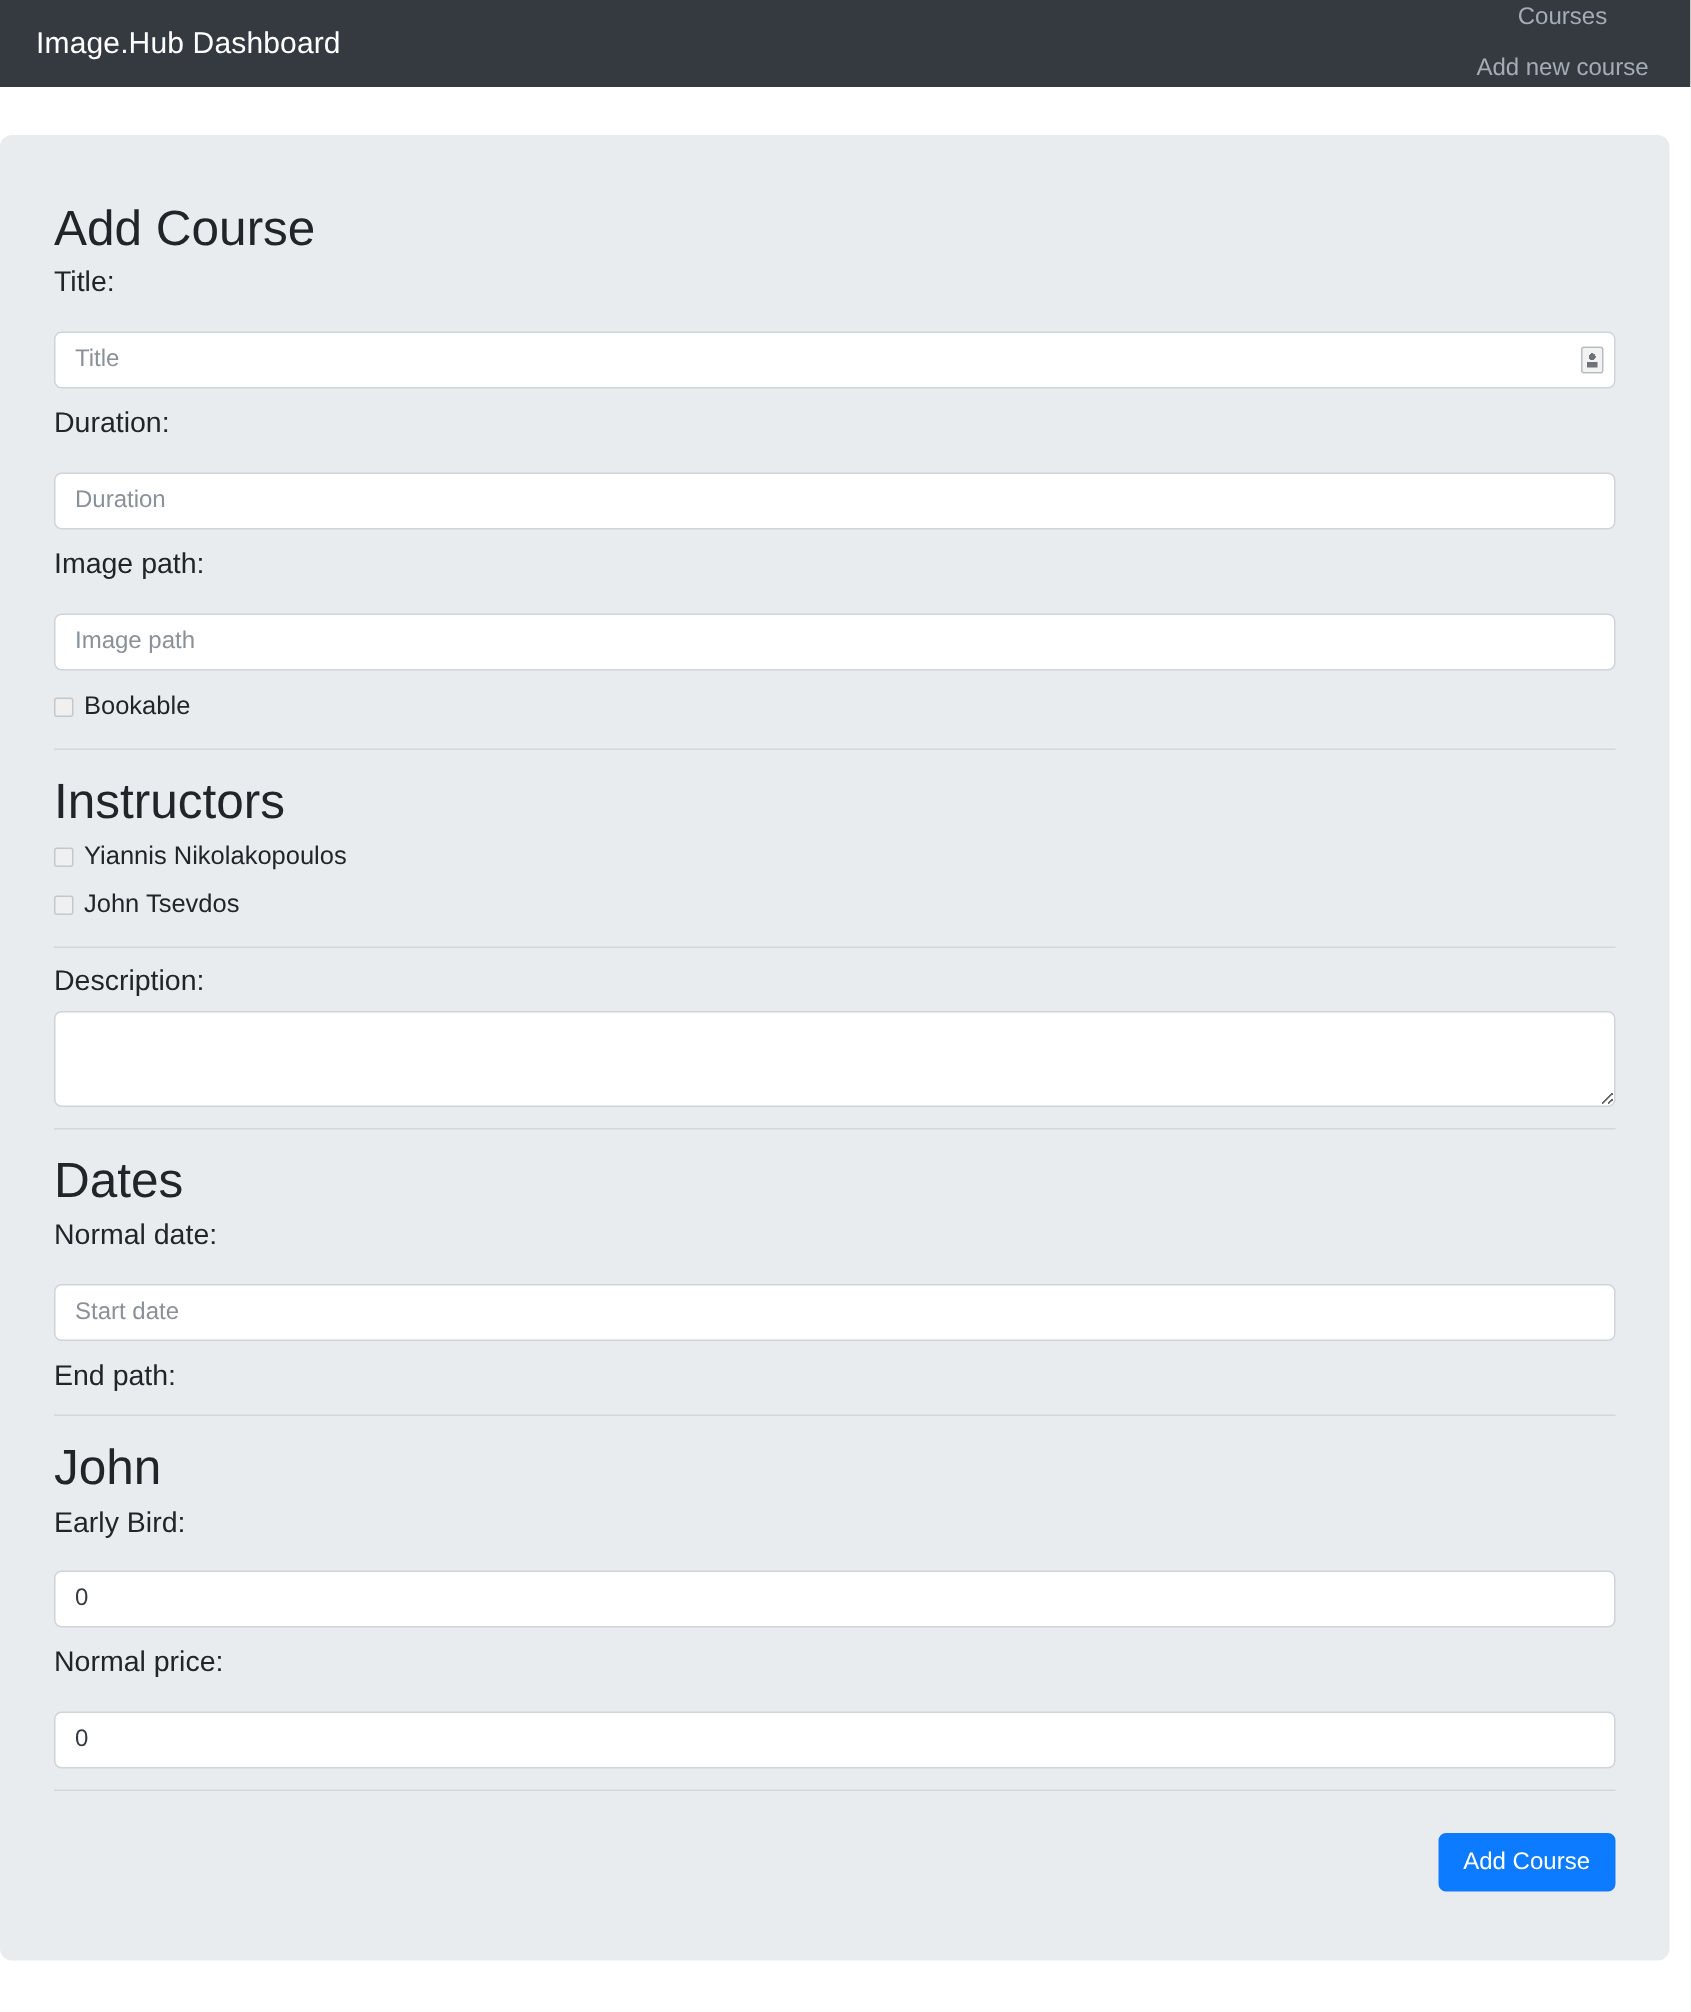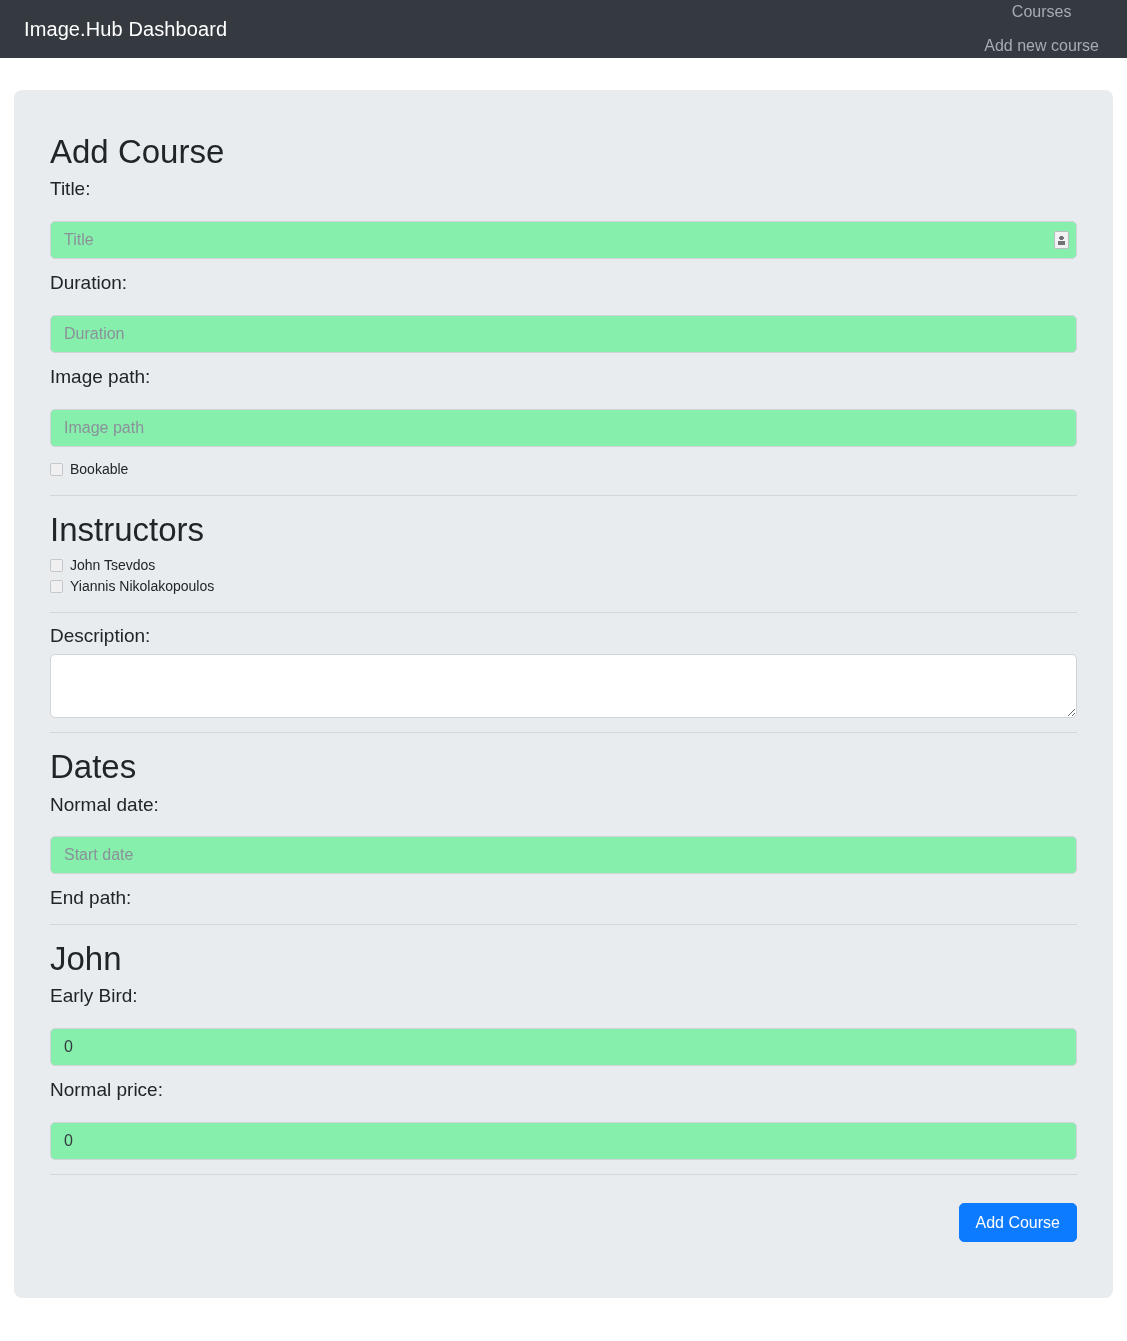--- a/index.html
+++ b/index.html
@@ -40,21 +40,21 @@
     color: #a6acb3;
     font-size: 16px;
     text-decoration: none;
     padding: 8px 12px;
     cursor: pointer;
     white-space: nowrap;
   }
 
   
   .page {
-    padding: 32px 14px 0 14px;
+    padding: 32px 14px 0 0;
   }
   .card {
     background: #e8ecef;
     border-radius: 8px;
     padding: 42px 36px 46px 36px;
     min-height: 1208px;
   }
 
   
   h1.section-title {
@@ -85,21 +85,21 @@
   .input-wrap { position: relative; }
 
   input.form-control {
     display: block;
     width: 100%;
     height: 38px;
     padding: 6px 13px;
     font-size: 16px;
     font-family: "Liberation Sans", sans-serif;
     color: #343a40;
-    background: #86efac;
+    background: #ffffff;
     border: 1px solid #ced4da;
     border-radius: 5px;
     outline: none;
     margin-top: 20px;
   }
   input.form-control::placeholder { color: #8b9199; opacity: 1; }
 
   
   .autofill-icon {
     position: absolute;
@@ -157,21 +157,21 @@
     border-radius: 2px;
     background: #f0f0f0;
     cursor: pointer;
     flex: 0 0 auto;
   }
   .form-check input[type="checkbox"]:checked {
     background: #0d7bff;
     border-color: #0d7bff;
   }
   .form-check label {
-    font-size: 14px;
+    font-size: 17px;
     color: #212529;
     cursor: pointer;
     user-select: none;
   }
 
   
   hr.divider {
     border: 0;
     border-top: 1px solid #d2d7dc;
     margin: 16px 0 12px 0;
@@ -237,28 +237,28 @@
 
     <div class="form-check">
       <input type="checkbox" id="cb-bookable" style="">
       <label for="cb-bookable">Bookable</label>
     </div>
 
     <hr class="divider">
 
     <h2 class="section-title">Instructors</h2>
 
+    <div class="form-check mb-small">
+      <input type="checkbox" id="cb-inst-1" style="">
+      <label for="cb-inst-1">Yiannis Nikolakopoulos</label>
+    </div>
     <div class="form-check">
       <input type="checkbox" id="cb-inst-0" style="">
       <label for="cb-inst-0">John Tsevdos</label>
     </div>
-    <div class="form-check mb-small">
-      <input type="checkbox" id="cb-inst-1" style="">
-      <label for="cb-inst-1">Yiannis Nikolakopoulos</label>
-    </div>
 
     <hr class="divider">
 
     <div class="form-group">
       <label class="field-label">Description:</label>
       <textarea class="form-control" placeholder="" style=""></textarea>
     </div>
 
     <hr class="divider tight">
 

